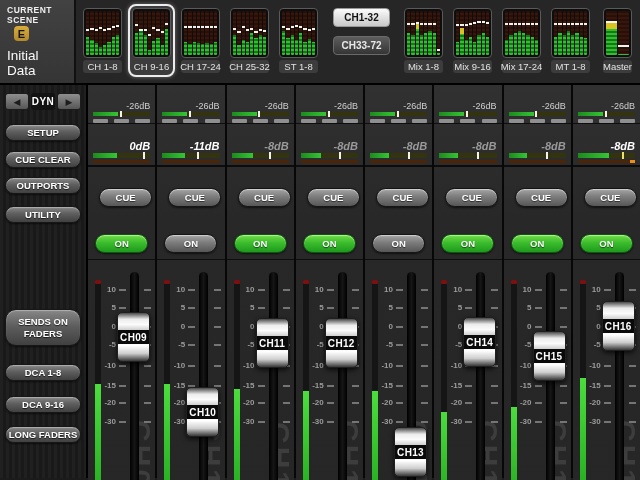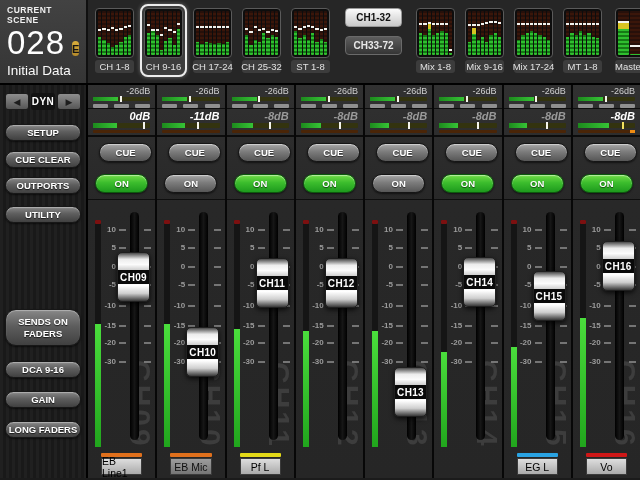--- a/index.html
+++ b/index.html
@@ -35,21 +35,21 @@
   .sidebar{width:88px;background:repeating-linear-gradient(90deg,#202020 0 3px,#191919 3px 6px);border-right:2px solid #000;display:flex;flex-direction:column;padding:8px 5px 5px;}
   .dyn-nav{display:flex;gap:2px;align-items:center;}
   .nav-arrow{width:24px;height:17px;border-radius:3px;background:linear-gradient(#8e8e8e,#565656);border:1px solid #1c1c1c;color:#1d1d1d;font-size:9px;display:flex;align-items:center;justify-content:center;}
   .dyn-label{flex:1;height:17px;border-radius:3px;background:#121212;color:#fff;font-size:10px;font-weight:bold;display:flex;align-items:center;justify-content:center;letter-spacing:.5px;}
   .sbtn{height:17px;border-radius:9px;background:linear-gradient(#888,#5e5e5e 45%,#404040);border:1px solid #171717;color:#fff;font-size:9.5px;font-weight:bold;display:flex;align-items:center;justify-content:center;text-align:center;box-shadow:inset 0 1px 1px rgba(255,255,255,.35),0 1px 2px rgba(0,0,0,.6);text-shadow:0 1px 1px rgba(0,0,0,.7);white-space:pre-line;}
   .sbtn.big{height:37px;border-radius:11px;line-height:1.25;}
 
   
   .strips{flex:1;display:grid;grid-template-columns:repeat(8,1fr);gap:2px;background:#070707;}
   .strip{background:linear-gradient(180deg,#313131,#282828 30%,#262626);display:flex;flex-direction:column;position:relative;}
-  .row{position:relative;}
+  .row{position:relative;margin-top:15px;}
   .dyn-row{height:24px;border-bottom:1px solid #0e0e0e;padding:1px 5px 0;}
   .dyn-val{font-size:9px;color:#cfcfcf;text-align:right;line-height:10px;}
   .hmeter{position:relative;height:4px;background:#33330f;border-radius:1px;margin-top:1px;}
   .hfill{position:absolute;left:0;top:0;bottom:0;background:linear-gradient(90deg,#1d8a1d,#36c436);}
   .htick{position:absolute;top:-1px;bottom:-1px;width:2px;background:#f4f4ee;}
   .dashes{display:flex;justify-content:space-between;margin-top:3px;}
   .dashes span{width:15px;height:4px;border-radius:1px;background:#8f8f8f;}
   .lvl-row{height:28px;border-bottom:2px solid #0c0c0c;padding:1px 5px 0;font-style:italic;}
   .lvl-val{font-size:11px;font-weight:bold;color:#9a9a9a;text-align:right;line-height:12px;}
   .lvl-val.bright{color:#fff;}
@@ -82,21 +82,20 @@
 </style>
 </head>
 <body>
 
 <div class="app">
 
   <header class="topbar">
     <div class="scene-panel">
       <div class="scene-label">CURRENT SCENE</div>
       <div class="scene-numrow">
-        <div class="scene-number">028</div>
         <div class="scene-badge">E</div>
       </div>
       <div class="scene-name">Initial Data</div>
     </div>
     <div class="tabs-row" id="tabs-row">
         <div class="tab">
           <div class="tab-panel">
             <div class="mbar">
               <div class="mgreen" style="height: 42%;"></div>
               <div class="mmark" style="top: 42%;"></div>
@@ -457,22 +456,22 @@
         <div class="nav-arrow">◀</div>
         <div class="dyn-label">DYN</div>
         <div class="nav-arrow">▶</div>
       </div>
     <div class="sbtn" style="margin-top: 14px;">SETUP</div>
         <div class="sbtn" style="margin-top: 10px;">CUE CLEAR</div>
         <div class="sbtn" style="margin-top: 9px;">OUTPORTS</div>
         <div class="sbtn" style="margin-top: 12px;">UTILITY</div>
         <div class="sbtn big" style="margin-top: 86px;">SENDS ON
 FADERS</div>
+        <div class="sbtn" style="margin-top: 18px;">DCA 1-8</div>
         <div class="sbtn" style="margin-top: 15px;">DCA 9-16</div>
-        <div class="sbtn" style="margin-top: 13px;">GAIN</div>
         <div class="sbtn" style="margin-top: 13px;">LONG FADERS</div>
       </aside>
     <main class="strips" id="strips">
         <div class="strip">
           <div class="row dyn-row">
             <div class="dyn-val">-26dB</div>
             <div class="hmeter">
               <div class="hfill" style="width: 44%;"></div>
               <div class="htick" style="left: 47%;"></div>
             </div>

